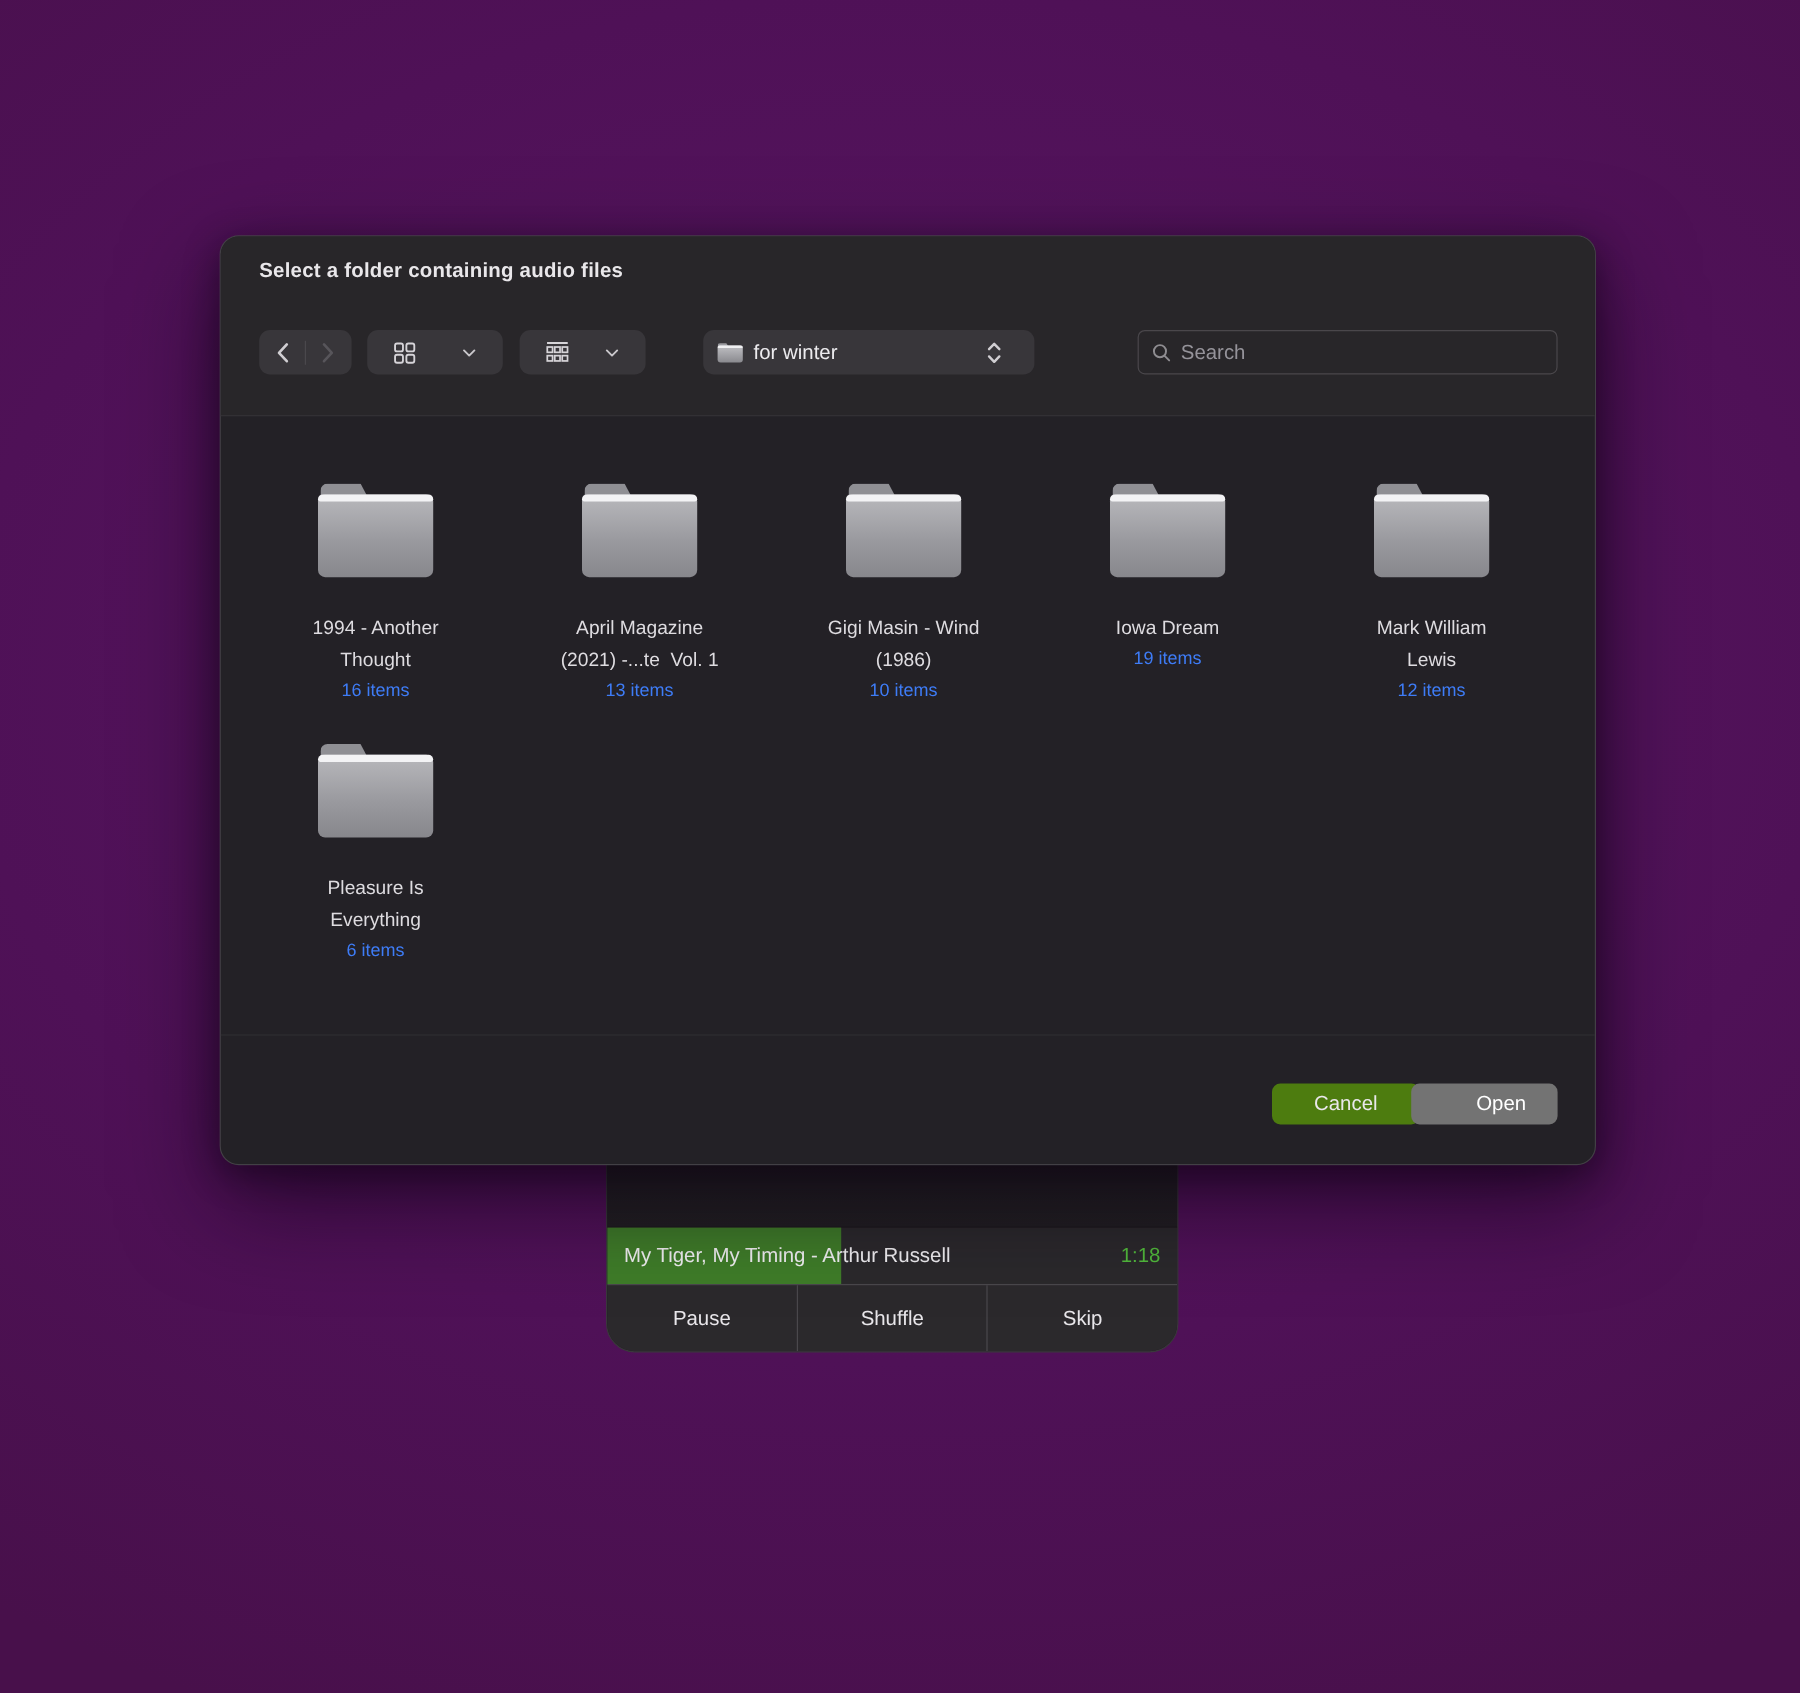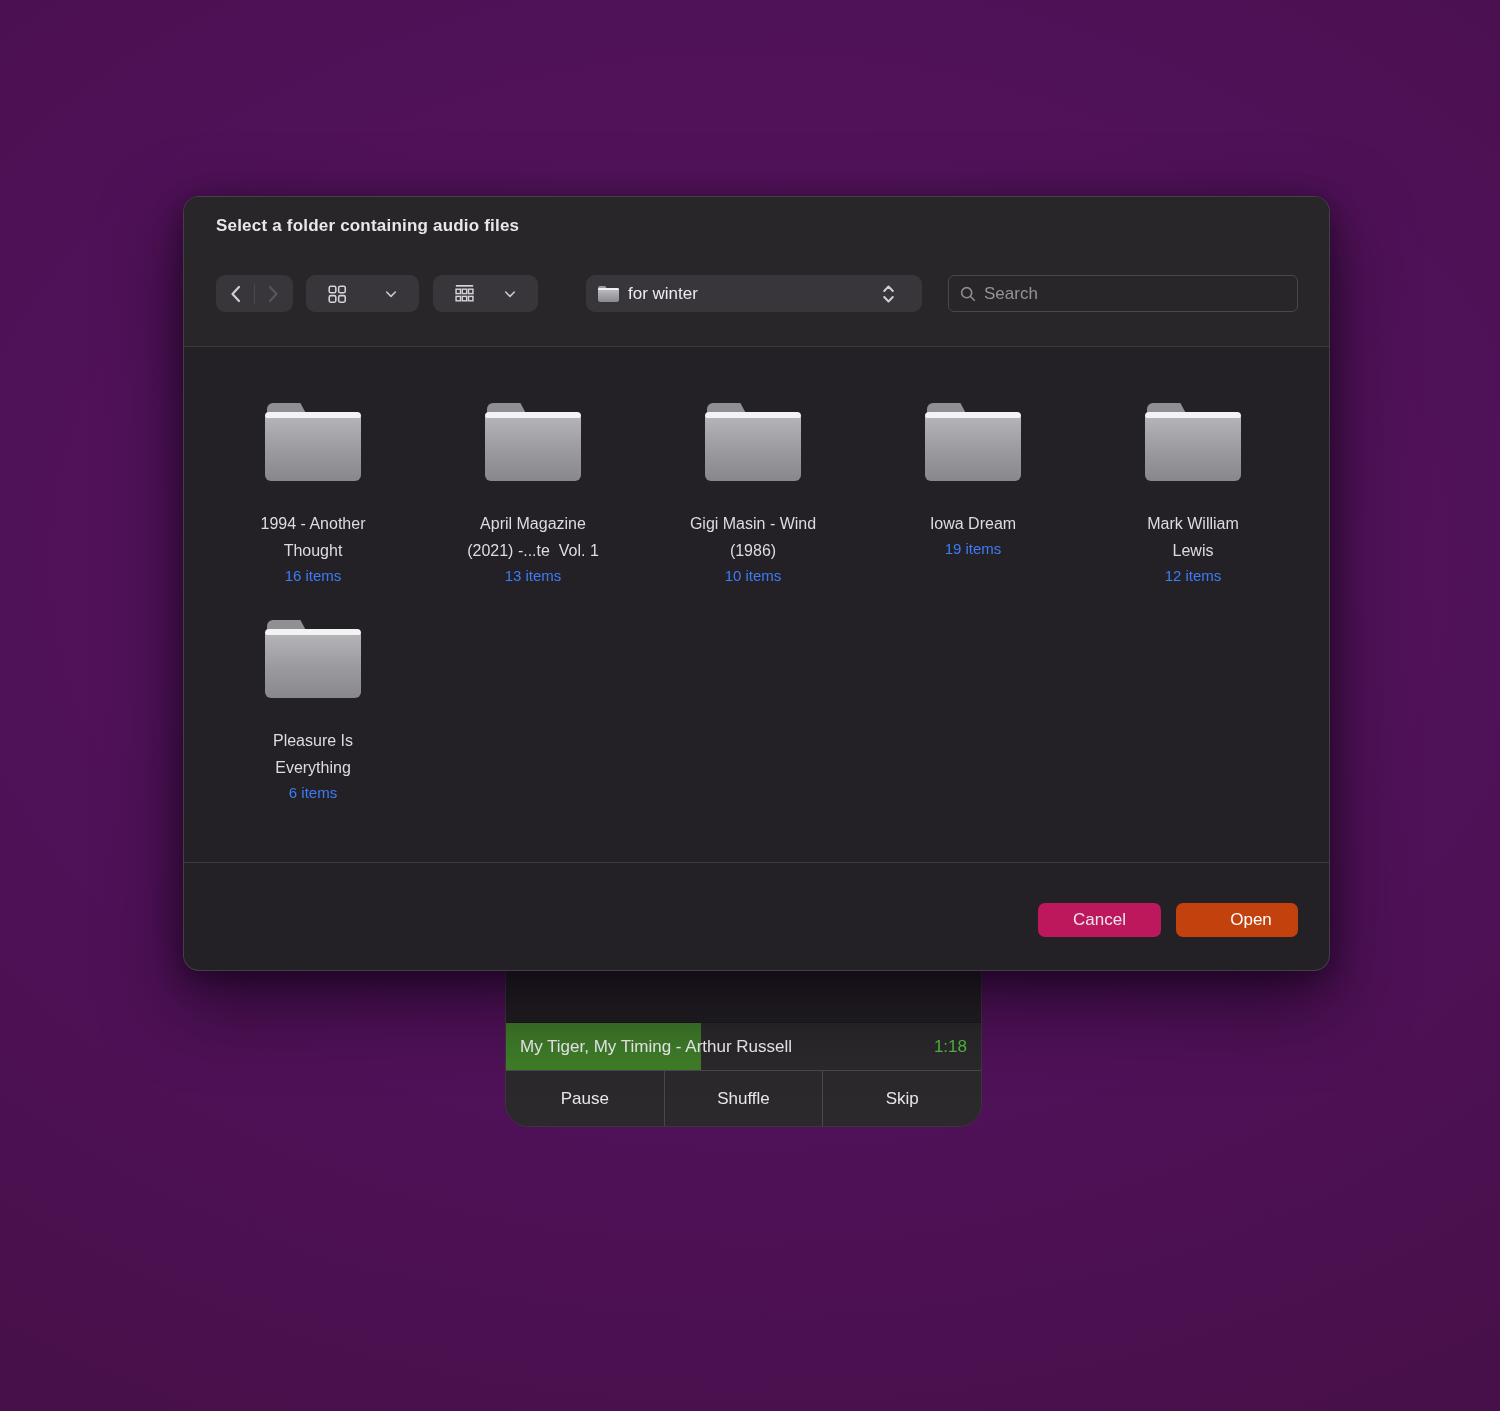--- a/index.html
+++ b/index.html
@@ -64,21 +64,21 @@
   }
 
   
   .tool { position:absolute; top:78px; height:37px; background:#38363a; border-radius:9px;
           display:flex; align-items:center; }
   .nav-group { left:32px; width:77px; justify-content:space-between; padding:0 12px; }
   .nav-divider { width:1px; height:20px; background:#4a484c; }
   .viewbtn1 { left:122px; width:113px; }
   .viewbtn2 { left:249px; width:105px; }
   .viewbtn1, .viewbtn2 { justify-content:space-between; padding:0 20px; }
-  .folder-select { left:402px; width:336px; padding:0 26px 0 12px; justify-content:flex-start; }
+  .folder-select { left:402px; width:276px; padding:0 26px 0 12px; justify-content:flex-start; }
   .folder-select .sel-label { color:#ecebee; font-size:17px; margin-left:9px; flex:1; }
   .search-field {
     position:absolute; left:764px; top:78px; width:350px; height:37px;
     background:transparent; border:1px solid #4a474b; border-radius:6px;
     display:flex; align-items:center; padding:0 10px;
   }
   .search-field input {
     background:transparent; border:none; outline:none; color:#dddbe0;
     font-size:17px; margin-left:7px; width:100%;
     font-family:"Liberation Sans","DejaVu Sans",sans-serif;
@@ -129,21 +129,21 @@
   
   .dlg-footer {
     position:absolute; left:0; right:0; bottom:0; height:108px;
     border-top:1px solid #3b393e; border-radius:0 0 15px 15px;
   }
   .btn {
     position:absolute; top:40px; height:34px; border-radius:7px;
     display:flex; align-items:center; justify-content:center;
     font-size:17px; cursor:default;
   }
-  .btn-cancel { left:854px; width:123px; background:#be185d; color:#e9e7ea; }
+  .btn-cancel { left:876px; width:123px; background:#4d7c0f; color:#e9e7ea; }
   .btn-open  { left:992px; width:122px; color:#ffffff; }
 
   svg { display:block; }
 </style>
 </head>
 <body>
 <div class="stage">
 
   <div class="player">
     <div class="player-spacer"></div>
@@ -301,17 +301,17 @@
           <div class="fname">
             <div>Pleasure Is</div>
             <div>Everything</div>
           </div>
           <div class="fitems" style="color: rgb(62, 124, 246);">6 items</div>
         </div>
       </div>
 
     <div class="dlg-footer">
       <div class="btn btn-cancel">Cancel</div>
-      <div class="btn btn-open" style="background: #c2410c; padding-left: 28px;">Open</div>
+      <div class="btn btn-open" style="background: #737373; padding-left: 28px;">Open</div>
     </div>
   </div>
 
 </div>
 
 </body></html>

